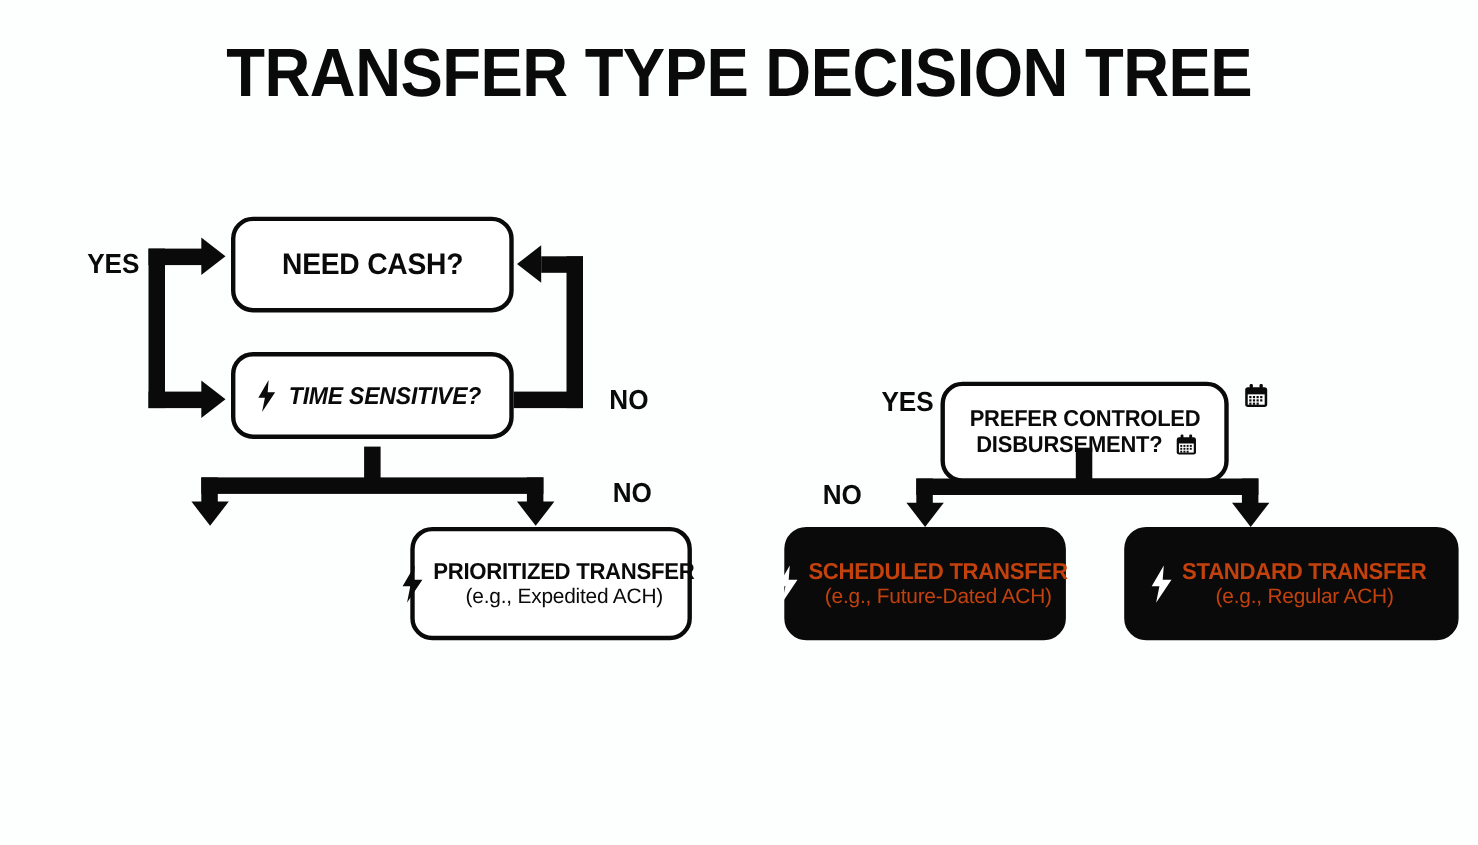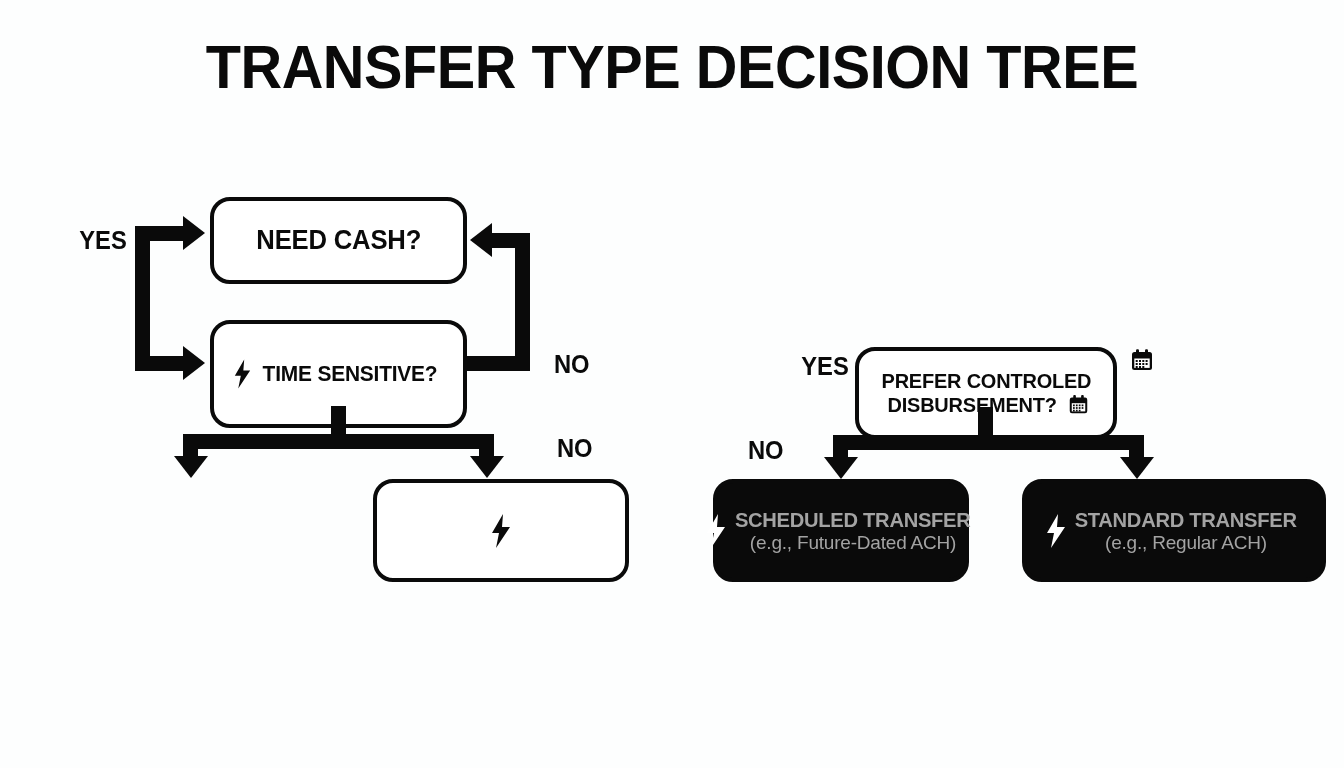--- a/index.html
+++ b/index.html
@@ -41,21 +41,21 @@
     display: flex;
     align-items: center;
     justify-content: center;
     background: #ffffff;
     border: 4px solid #0a0a0a;
     border-radius: 20px;
   }
   .node.solid {
     background: #0a0a0a;
     border-color: #0a0a0a;
-    color: #a3a3a3;
+    color: #c2410c;
   }
   .node-inner {
     display: flex;
     align-items: center;
     justify-content: center;
     gap: 7px;
     padding: 0 10px;
   }
   .q-text {
     font-weight: 700;
@@ -174,21 +174,21 @@
 
   <div class="bar" style="left:135px; top:356px; width:50px; height:15px;"></div>
   <div class="arrow arrow-right" style="left:183px; top:346px;"></div>
 
   <div class="node" style="left:210px; top:197px; width:257px; height:87px;">
     <div class="node-inner">
       <span class="q-text">NEED CASH?</span>
     </div>
   </div>
 
-  <div class="node" style="left:210px; top:320px; width:257px; height:108px;">
+  <div class="node" style="left:210px; top:320px; width:257px; height:79px;font-style:italic;">
     <div class="node-inner">
       <svg class="bolt" viewBox="0 0 20 34" aria-hidden="true">
         <polygon points="12,0 1,19 8,19 5,34 19,13 11,13" fill="#0a0a0a"></polygon>
       </svg>
       <span class="q-text small">TIME SENSITIVE?</span>
     </div>
   </div>
 
   <div class="bar" style="left:467px; top:356px; width:63px; height:15px;"></div>
   <div class="bar" style="left:515px; top:233px; width:15px; height:138px;"></div>
@@ -203,20 +203,24 @@
   <div class="bar" style="left:479px; top:434px; width:15px; height:26px;"></div>
   <div class="arrow arrow-down" style="left:470px; top:456px;"></div>
   <div class="edge-label" style="left:556px; top:434px;">NO</div>
 
 
   <div class="node" style="left:373px; top:479px; width:256px; height:103px;">
     <div class="leaf-body">
       <svg class="bolt lg" viewBox="0 0 20 34" aria-hidden="true">
         <polygon points="12,0 1,19 8,19 5,34 19,13 11,13" fill="#0a0a0a"></polygon>
       </svg>
+      <span class="leaf-lines">
+        <span class="leaf-title">PRIORITIZED TRANSFER</span>
+        <span class="leaf-sub">(e.g., Expedited ACH)</span>
+      </span>
     </div>
   </div>
 
   <div class="edge-label" style="left:800px; top:352px;">YES</div>
 
   <div class="node" style="left:855px; top:315px; width:262px; height:92px;margin-top:32px;">
     <div class="node-inner" style="gap:0; flex-direction:column;">
       <span class="q-text two-line">PREFER CONTROLED</span>
       <span style="display:flex; align-items:center; gap:6px;">
         <span class="q-text two-line">DISBURSEMENT?</span>

